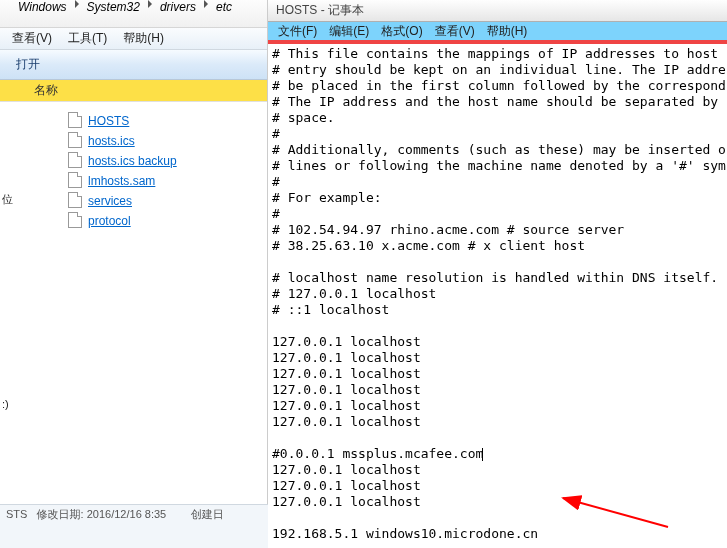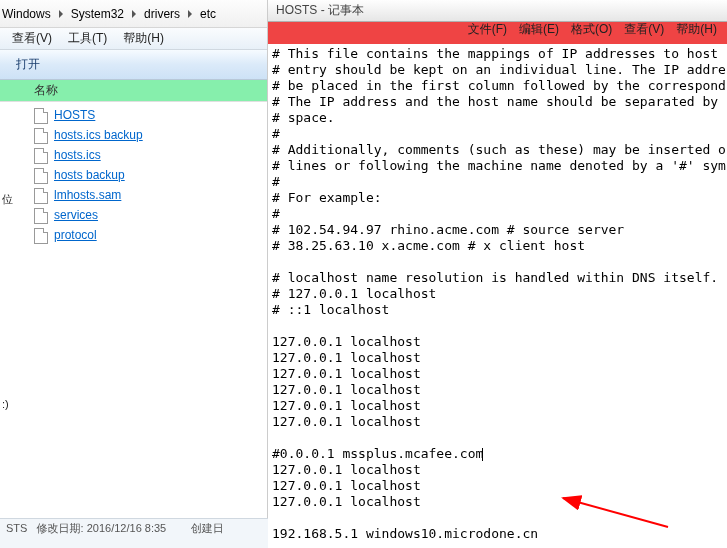--- a/index.html
+++ b/index.html
@@ -17,22 +17,22 @@
       height: 548px;
       float: left;
       background: #fff;
       border-right: 1px solid #ccc;
     }
     .breadcrumb {
       height: 28px;
       background: linear-gradient(#fdfdfd, #f0f0f0);
       border-bottom: 1px solid #d6d6d6;
       display: flex;
-      align-items: center;
-      padding: 0 0;
+      padding: 0 16px;
+      font-style: italic;
     }
     .breadcrumb span {
       padding: 0 2px;
       color: #000;
     }
     .crumb-sep {
       display: inline-block;
       width: 0; height: 0;
       border-top: 4px solid transparent;
       border-bottom: 4px solid transparent;
@@ -62,31 +62,32 @@
       color: #1a3e6e;
     }
     .toolbar span { padding: 3px 10px; }
     .col-header {
       height: 22px;
       border-bottom: 1px solid #e0e0e0;
       display: flex;
       align-items: center;
       padding-left: 34px;
       color: #333;
-      background: #86efac;
+      background: #fde047;
     }
     .filelist {
       padding: 6px 0;
     }
     .file-item {
       display: flex;
-      align-items: flex-start;
+      align-items: flex-end;
       height: 20px;
       padding-left: 34px;
       cursor: default;
+      margin-left: 34px;
     }
     .file-icon {
       width: 14px; height: 16px;
       border: 1px solid #999;
       background: #fff;
       margin-right: 6px;
       position: relative;
       flex-shrink: 0;
     }
     .file-icon::after {
@@ -99,21 +100,21 @@
       background: #fff;
     }
     .file-name {
       color: #06c;
       text-decoration: underline;
     }
     .statusbar {
       position: absolute;
       bottom: 0; left: 0;
       width: 268px;
-      height: 30px;
+      height: 44px;
       background: #f2f6fa;
       border-top: 1px solid #d0d8e0;
       font-size: 11px;
       color: #555;
       padding: 3px 6px;
       line-height: 1.2;
     }
     .sidebar-marker1 { position:absolute; left:2px; top:192px; font-size:11px; color:#222;}
     .sidebar-marker2 { position:absolute; left:2px; top:398px; font-size:11px; color:#222;}
     
@@ -130,26 +131,25 @@
       height: 22px;
       background: linear-gradient(#fefefe,#e6e6e6);
       border-bottom: 1px solid #b0b0b0;
       display: flex;
       align-items: center;
       padding-left: 8px;
       color: #444;
     }
     .np-menubar {
       height: 22px;
-      border-bottom: 7px solid #ef4444;
+      border-bottom: 4px solid #ef4444;
       display: flex;
       align-items: center;
       padding: 0 4px;
-      background: #ef4444;
-      justify-content: flex-end;
+      background: #7dd3fc;
     }
     .np-menubar span { padding: 2px 6px; color: #222; }
     .np-content {
       flex: 1;
       font-family: "SimSun", "NSimSun", monospace;
       font-size: 13px;
       padding: 2px 4px;
       white-space: pre;
       overflow: hidden;
       line-height: 16px;
@@ -193,29 +193,25 @@
     <span>打开</span>
   </div>
   <div class="col-header">名称</div>
   <div class="filelist" id="filelist">
       <div class="file-item">
         <span class="file-icon"></span>
         <span class="file-name">HOSTS</span>
       </div>
       <div class="file-item">
         <span class="file-icon"></span>
+        <span class="file-name">hosts.ics</span>
+      </div>
+      <div class="file-item">
+        <span class="file-icon"></span>
         <span class="file-name">hosts.ics backup</span>
-      </div>
-      <div class="file-item">
-        <span class="file-icon"></span>
-        <span class="file-name">hosts.ics</span>
-      </div>
-      <div class="file-item">
-        <span class="file-icon"></span>
-        <span class="file-name">hosts backup</span>
       </div>
       <div class="file-item">
         <span class="file-icon"></span>
         <span class="file-name">lmhosts.sam</span>
       </div>
       <div class="file-item">
         <span class="file-icon"></span>
         <span class="file-name">services</span>
       </div>
       <div class="file-item">

